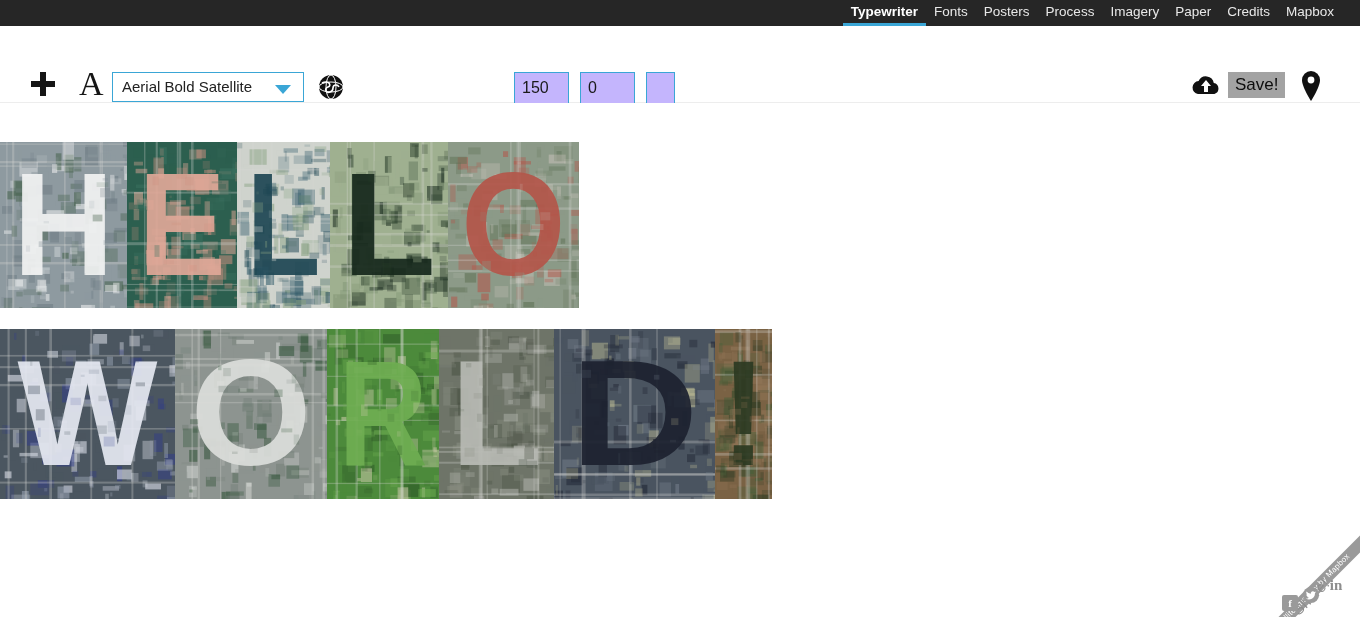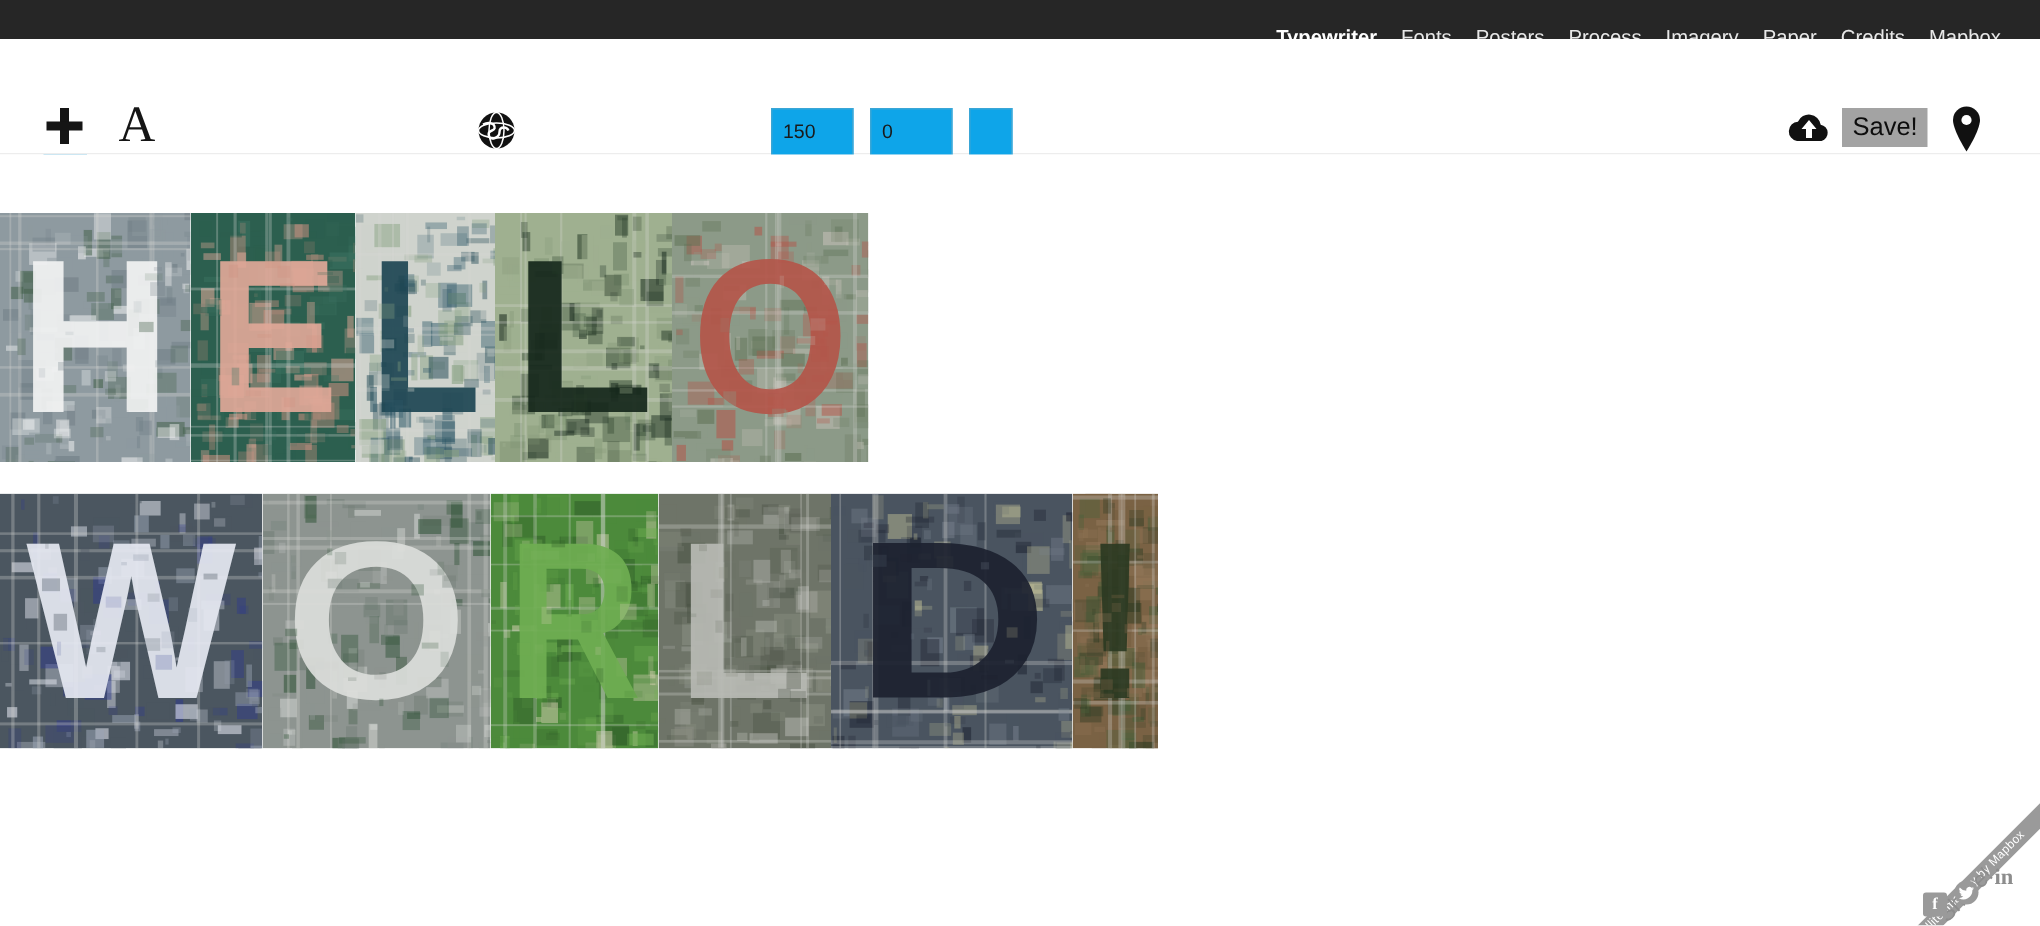--- a/index.html
+++ b/index.html
@@ -38,21 +38,21 @@
   .nav {
     margin-left: auto;
     display: flex;
     align-items: stretch;
     padding-right: 18px;
   }
   .nav-item {
     color: #e8e8e8;
     font-size: 13.5px;
     line-height: 23px;
-    padding: 13px 8px;
+    padding: 0 8px;
     white-space: nowrap;
     border-bottom: 3px solid transparent;
     cursor: pointer;
   }
   .nav-item.active {
     color: #ffffff;
     font-weight: bold;
     border-bottom: 3px solid #3aa6d6;
   }
 
@@ -128,23 +128,23 @@
     width: 26px; height: 26px;
   }
   .loc-select { left: 349px; top: 46px; width: 155px; }
   .tag-location { left: 349px; top: 78px; }
 
   
   .num-box {
     position: absolute;
     box-sizing: border-box;
     border: 1px solid #3aa6d6;
-    background: #0ea5e9;
+    background: #c4b5fd;
     height: 32px;
-    font-size: 13px;
+    font-size: 16px;
     color: #1a1a1a;
     line-height: 30px;
     padding-left: 7px;
   }
   .size-box { left: 514px; top: 46px; width: 55px; }
   .tag-size { left: 514px; top: 78px; }
   .yoff-box { left: 580px; top: 46px; width: 55px; }
   .tag-yoffset { left: 580px; top: 78px; }
   .paper-box { left: 646px; top: 46px; width: 29px; }
   .tag-paper { left: 644px; top: 78px; }
@@ -269,20 +269,24 @@
   </div>
 </div>
 
 <div class="toolbar">
 
   <div class="plus-icon"></div>
   <div class="tag tag-new">New</div>
 
   <div class="a-glyph">A</div>
 
+  <div class="select-box font-select">
+    <span>Aerial Bold Satellite</span>
+    <span class="caret"></span>
+  </div>
   <div class="tag tag-font">Font</div>
 
   <div class="globe-icon">
     <svg width="26" height="26" viewBox="0 0 26 26" aria-hidden="true">
       <circle cx="13" cy="13" r="12" fill="#111111"></circle>
       <path d="M4 9 q4 -2 7 0 q2 3 -1 4 q-3 1 -2 4 q1 2 4 1 q3 -1 3 -4 q0 -3 3 -3 q2 0 3 2" fill="none" stroke="#ffffff" stroke-width="1.6"></path>
       <ellipse cx="13" cy="13" rx="12" ry="5" fill="none" stroke="#ffffff" stroke-width="1"></ellipse>
       <ellipse cx="13" cy="13" rx="5" ry="12" fill="none" stroke="#ffffff" stroke-width="1"></ellipse>
     </svg>
   </div>

